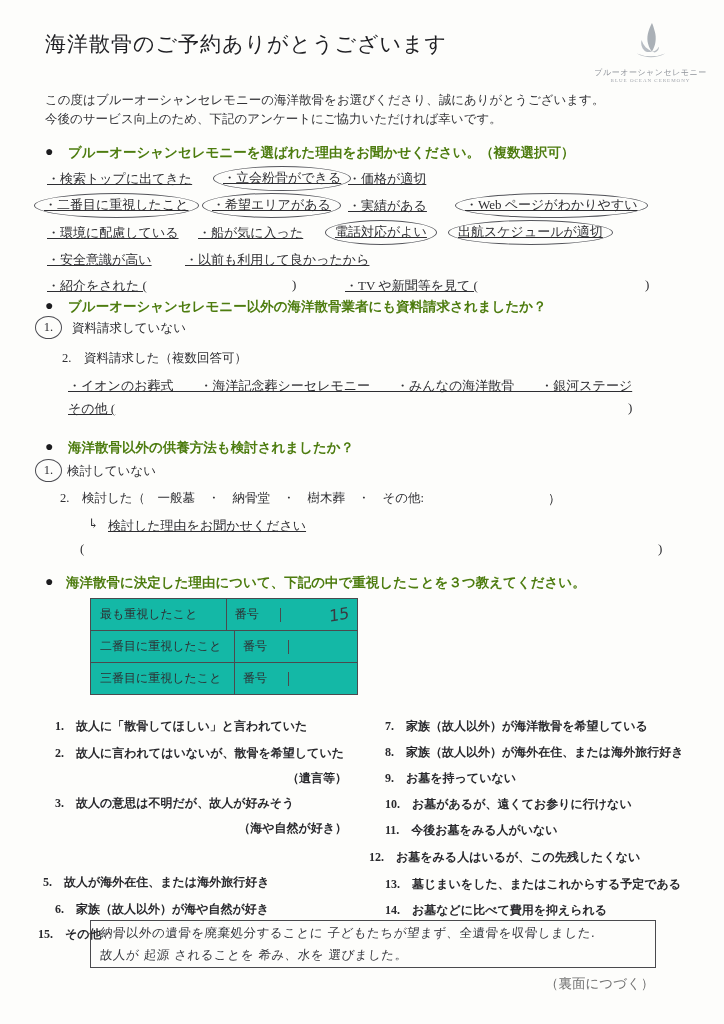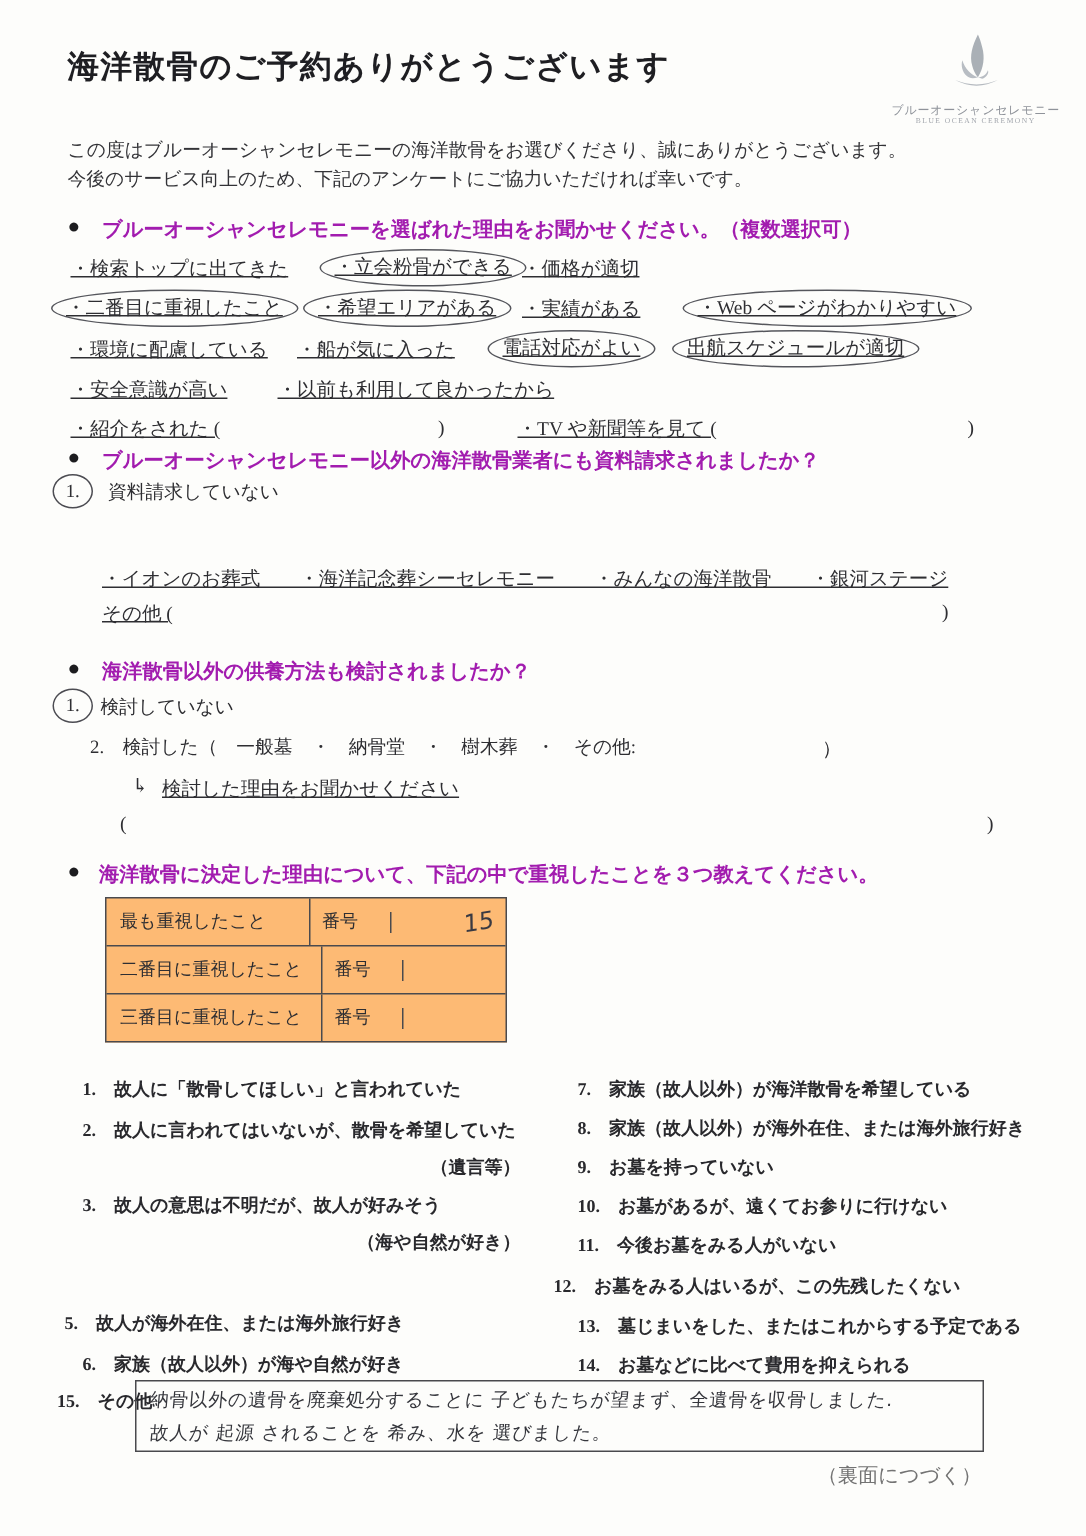--- a/index.html
+++ b/index.html
@@ -7,24 +7,24 @@
   #page{
     position:relative;
     width:724px;height:1024px;
     margin:0 auto;
     background:#fdfdfb;
     font-family:"Liberation Serif","DejaVu Serif",serif;
     color:#2e2e32;
     overflow:hidden;
   }
   .abs{position:absolute;white-space:nowrap;}
-  .title{font-size:21px;font-weight:bold;letter-spacing:1px;color:#1e1e22;margin:0;}
+  .title{font-size:21px;font-weight:normal;letter-spacing:1px;color:#1e1e22;margin:0;}
   .intro{font-size:12.5px;color:#333337;}
   .bullet{font-size:14px;color:#1c1c1f;}
-  .qheader{font-size:13.5px;font-weight:600;color:#a21caf;}
+  .qheader{font-size:13.5px;font-weight:600;color:#4d7c0f;}
   .qnote{font-weight:800;}
   .opt{font-size:13px;color:#2e2e32;text-decoration:underline;}
   .oval{
     display:inline-block;
     border:1.4px solid #55565c;
     border-radius:50%;
     padding:2px 9px 3px 9px;
   }
   .circle-num{
     display:inline-block;
@@ -32,21 +32,22 @@
     border:1.4px solid #4c4c52;
     border-radius:50%;
     font-size:12.5px;
     text-align:center;line-height:21px;
   }
   .numopt{font-size:12.5px;}
   .paren{font-size:13px;color:#2e2e32;}
   .ptable{
     border:1.3px solid #4a4a4e;
     width:266px;
-    background:#fdba74;
+    background:#14b8a6;
+    margin-left:20px;
   }
   .trow{display:flex;height:31px;}
   .trow + .trow{border-top:1px solid #4a4a4e;}
   .tlabel{
     width:144px;box-sizing:border-box;
     border-right:1px solid #4a4a4e;
     display:flex;align-items:center;
     padding:0 9px;font-size:12px;
   }
   .tnum{
@@ -125,20 +126,21 @@
   <span class="abs paren" style="left:292px;top:277px">)</span>
   <span class="abs opt" style="left:345px;top:277px">・TV や新聞等を見て (</span>
   <span class="abs paren" style="left:645px;top:277px">)</span>
 
   <span class="abs bullet" style="left:45px;top:298px">●</span>
   <span class="abs qheader" style="left:68px;top:298px">ブルーオーシャンセレモニー以外の海洋散骨業者にも資料請求されましたか？</span>
 
   <span class="abs circle-num" style="left:35px;top:316px">1.</span>
   <span class="abs numopt" style="left:72px;top:320px">資料請求していない</span>
 
+  <span class="abs numopt" style="left:62px;top:350px"><span>2.</span>　<span>資料請求した（複数回答可）</span></span>
 
   <span class="abs opt" style="left:68px;top:377px">・イオンのお葬式　　・海洋記念葬シーセレモニー　　・みんなの海洋散骨　　・銀河ステージ</span>
 
   <span class="abs opt" style="left:68px;top:400px">その他 (</span>
   <span class="abs paren" style="left:628px;top:400px">)</span>
 
   <span class="abs bullet" style="left:45px;top:439px">●</span>
   <span class="abs qheader" style="left:68px;top:439px">海洋散骨以外の供養方法も検討されましたか？</span>
 
   <span class="abs circle-num" style="left:35px;top:459px">1.</span>

